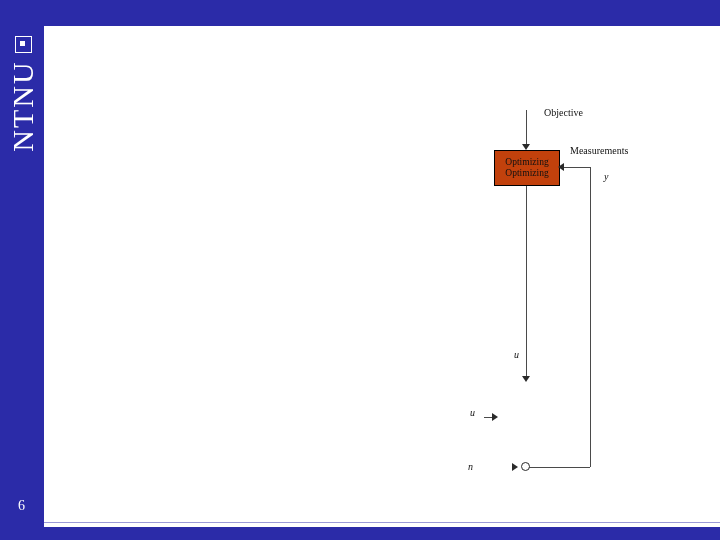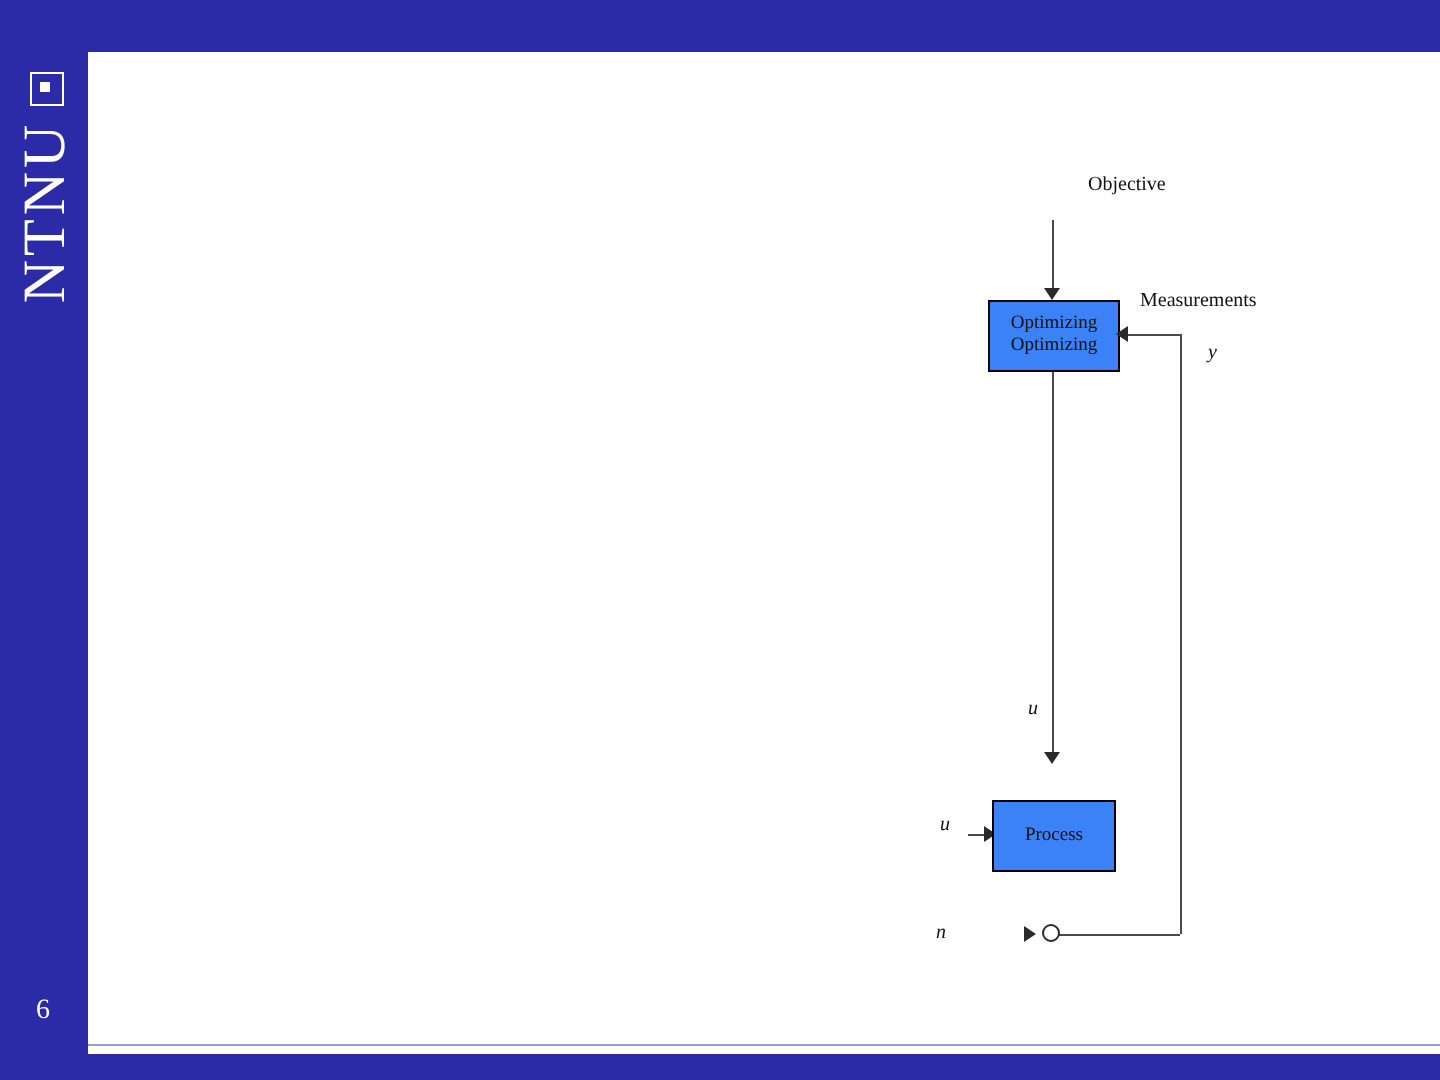--- a/index.html
+++ b/index.html
@@ -118,21 +118,21 @@
   .fig-label {
     position: absolute;
     font-family: "Liberation Serif", serif;
     color: #111111;
     white-space: nowrap;
     line-height: 1.05;
   }
   .fig-box {
     position: absolute;
     border: 1.3px solid #000000;
-    background: #3b82f6;
+    background: #c2410c;
     box-sizing: border-box;
     font-family: "Liberation Serif", serif;
     font-size: 9.5px;
     color: #111111;
     text-align: center;
     display: flex;
     align-items: center;
     justify-content: center;
     line-height: 1.15;
   }
@@ -185,21 +185,21 @@
   <div class="logo">
     <div class="logo-box"></div>
     <div class="logo-text">NTNU</div>
   </div>
 
 
   <div class="page-number">6</div>
 
   <div class="figure">
 
-    <div class="fig-label" style="left:60px; top:0; font-size:10px;padding-left:44px;">Objective</div>
+    <div class="fig-label" style="left:60px; top:20px; font-size:10px;padding-left:44px;">Objective</div>
 
     <div class="vline" style="left:86px; top:22px; height:36px;"></div>
     <div class="arrow-down" style="left:82px; top:56px;"></div>
 
     <div class="fig-box" style="left:54px; top:62px; width:66px; height:36px;">
       <span><span>Optimizing</span><br><span>Optimizing</span></span>
     </div>
 
     <div class="fig-label" style="left:130px; top:58px; font-size:10px;text-align:right;">Measurements</div>
     <div class="fig-label italic" style="left:164px; top:84px; font-size:10px;">y</div>
@@ -210,22 +210,19 @@
     <div class="hline" style="left:88px; top:379px; width:62px;"></div>
 
     <div class="vline" style="left:86px; top:98px; height:190px;"></div>
     <div class="fig-label italic" style="left:74px; top:262px; font-size:10px;">u</div>
     <div class="arrow-down" style="left:82px; top:288px;"></div>
 
     <div class="fig-label italic" style="left:30px; top:320px; font-size:10px;">u</div>
     <div class="hline" style="left:44px; top:329px; width:10px;"></div>
     <div class="arrow-right" style="left:52px; top:325px;"></div>
 
-    <div class="fig-box" style="left:56px; top:312px; width:62px; height:36px;">
-      <span>Process</span>
-    </div>
 
     <div class="fig-label italic" style="left:28px; top:374px; font-size:10px;">n</div>
     <div class="arrow-right" style="left:72px; top:375px;"></div>
     <div class="circle-node" style="left:81px; top:374px;"></div>
 
   </div>
 </div>
 
 </body></html>

